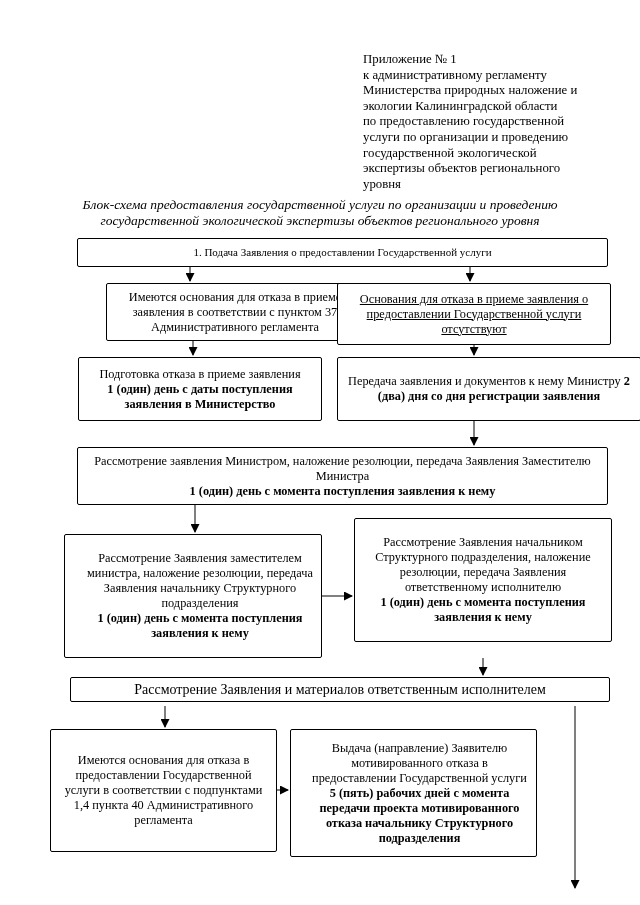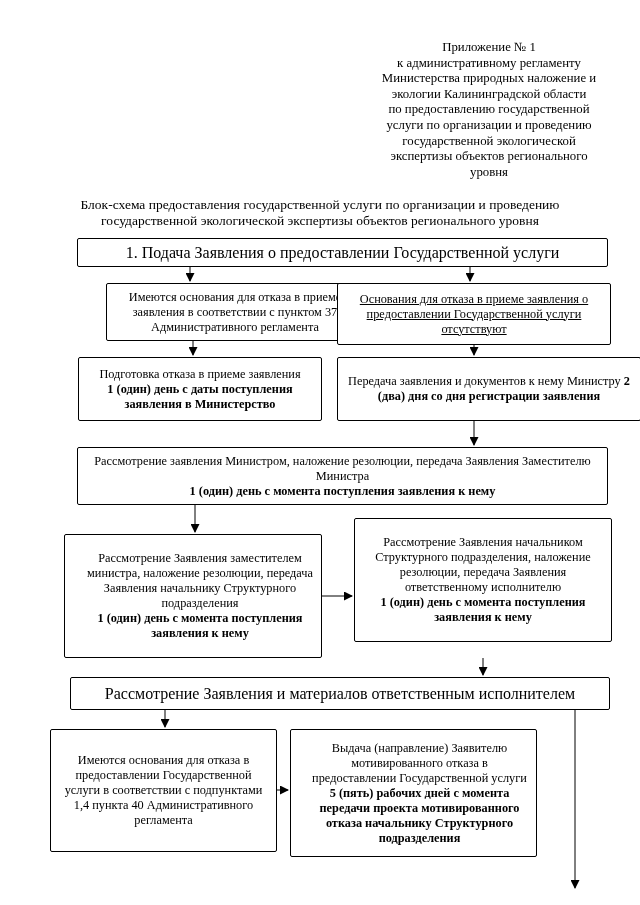--- a/index.html
+++ b/index.html
@@ -10,56 +10,56 @@
     height: 905px;
     background: #ffffff;
     font-family: "Liberation Serif", "DejaVu Serif", serif;
     color: #000000;
     overflow: hidden;
   }
   .arrows { position: absolute; left: 0; top: 0; pointer-events: none; }
   .arrows line { stroke: #000; stroke-width: 1; }
   .appendix {
     position: absolute;
-    top: 40px; left: 363px; width: 252px;
-    text-align: center;
+    top: 52px; left: 363px; width: 252px;
     font-size: 12.8px;
     line-height: 15.6px;
   }
   .doc-title {
     position: absolute;
     top: 197px; left: 48px; width: 544px;
     text-align: center;
     font-size: 13.5px;
     line-height: 16px;
+    font-style: italic;
   }
   .box {
     position: absolute;
     border: 1px solid #000;
     border-radius: 2px;
     background: #fff;
     display: flex;
     align-items: center;
     justify-content: center;
     text-align: center;
     font-size: 12.3px;
     line-height: 15px;
     padding: 2px 8px;
   }
   .box .inner { display: inline; }
   .box b.nl { display: block; }
-  .b-step1 { left: 77px;  top: 238px; width: 531px; height: 29px; font-size: 16px; }
+  .b-step1 { left: 77px;  top: 238px; width: 531px; height: 29px; font-size: 11px; }
   .b-r2l   { left: 80px;  top: 283px; width: 258px; height: 58px; margin-left: 26px; }
   .b-r2r   { left: 337px; top: 283px; width: 274px; height: 62px; text-decoration: underline; }
   .b-r3l   { left: 78px;  top: 357px; width: 244px; height: 64px; }
   .b-r3r   { left: 337px; top: 357px; width: 304px; height: 64px; }
   .b-wide1 { left: 77px;  top: 447px; width: 531px; height: 58px; }
   .b-r4l   { left: 64px;  top: 534px; width: 258px; height: 124px; padding-left: 22px; }
   .b-r4r   { left: 354px; top: 518px; width: 258px; height: 124px; }
-  .b-wide2 { left: 70px;  top: 677px; width: 540px; height: 33px; font-size: 16px; }
+  .b-wide2 { left: 70px;  top: 677px; width: 540px; height: 25px; font-size: 14px; }
   .b-r5l   { left: 50px;  top: 729px; width: 227px; height: 123px; }
   .b-r5r   { left: 290px; top: 729px; width: 247px; height: 128px; padding-left: 20px; }
 </style>
 </head>
 <body>
 
 <div class="page">
 
   <svg class="arrows" width="640" height="905" viewBox="0 0 640 905" aria-hidden="true">
     <defs>

